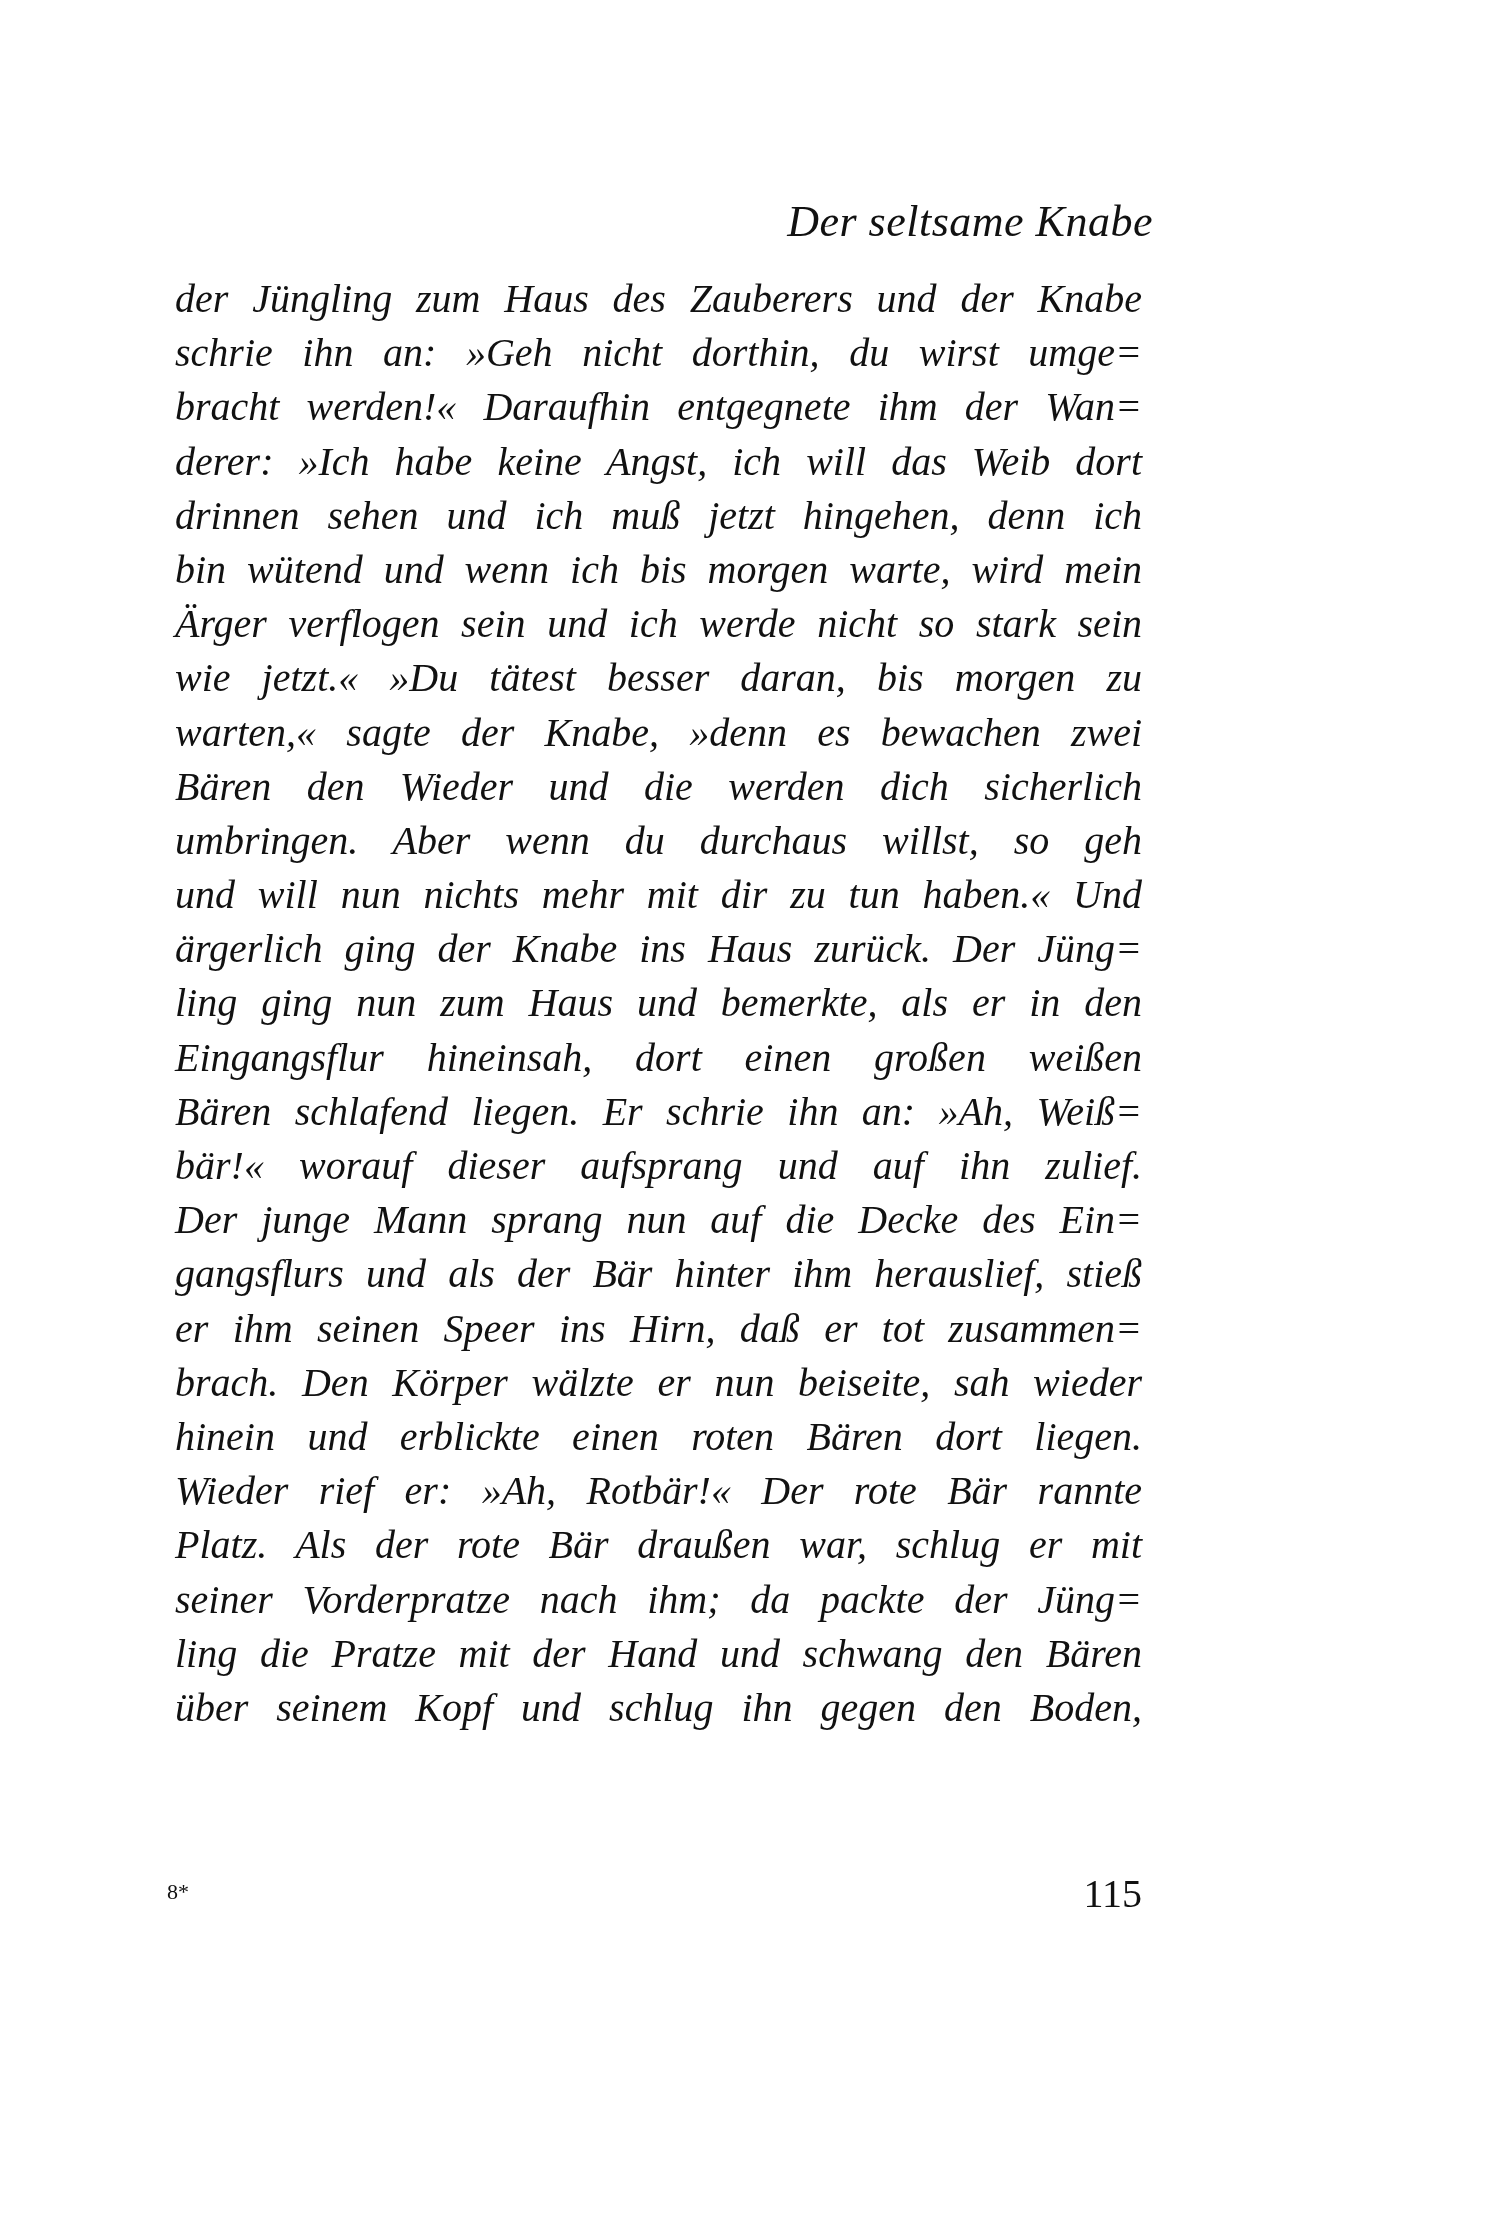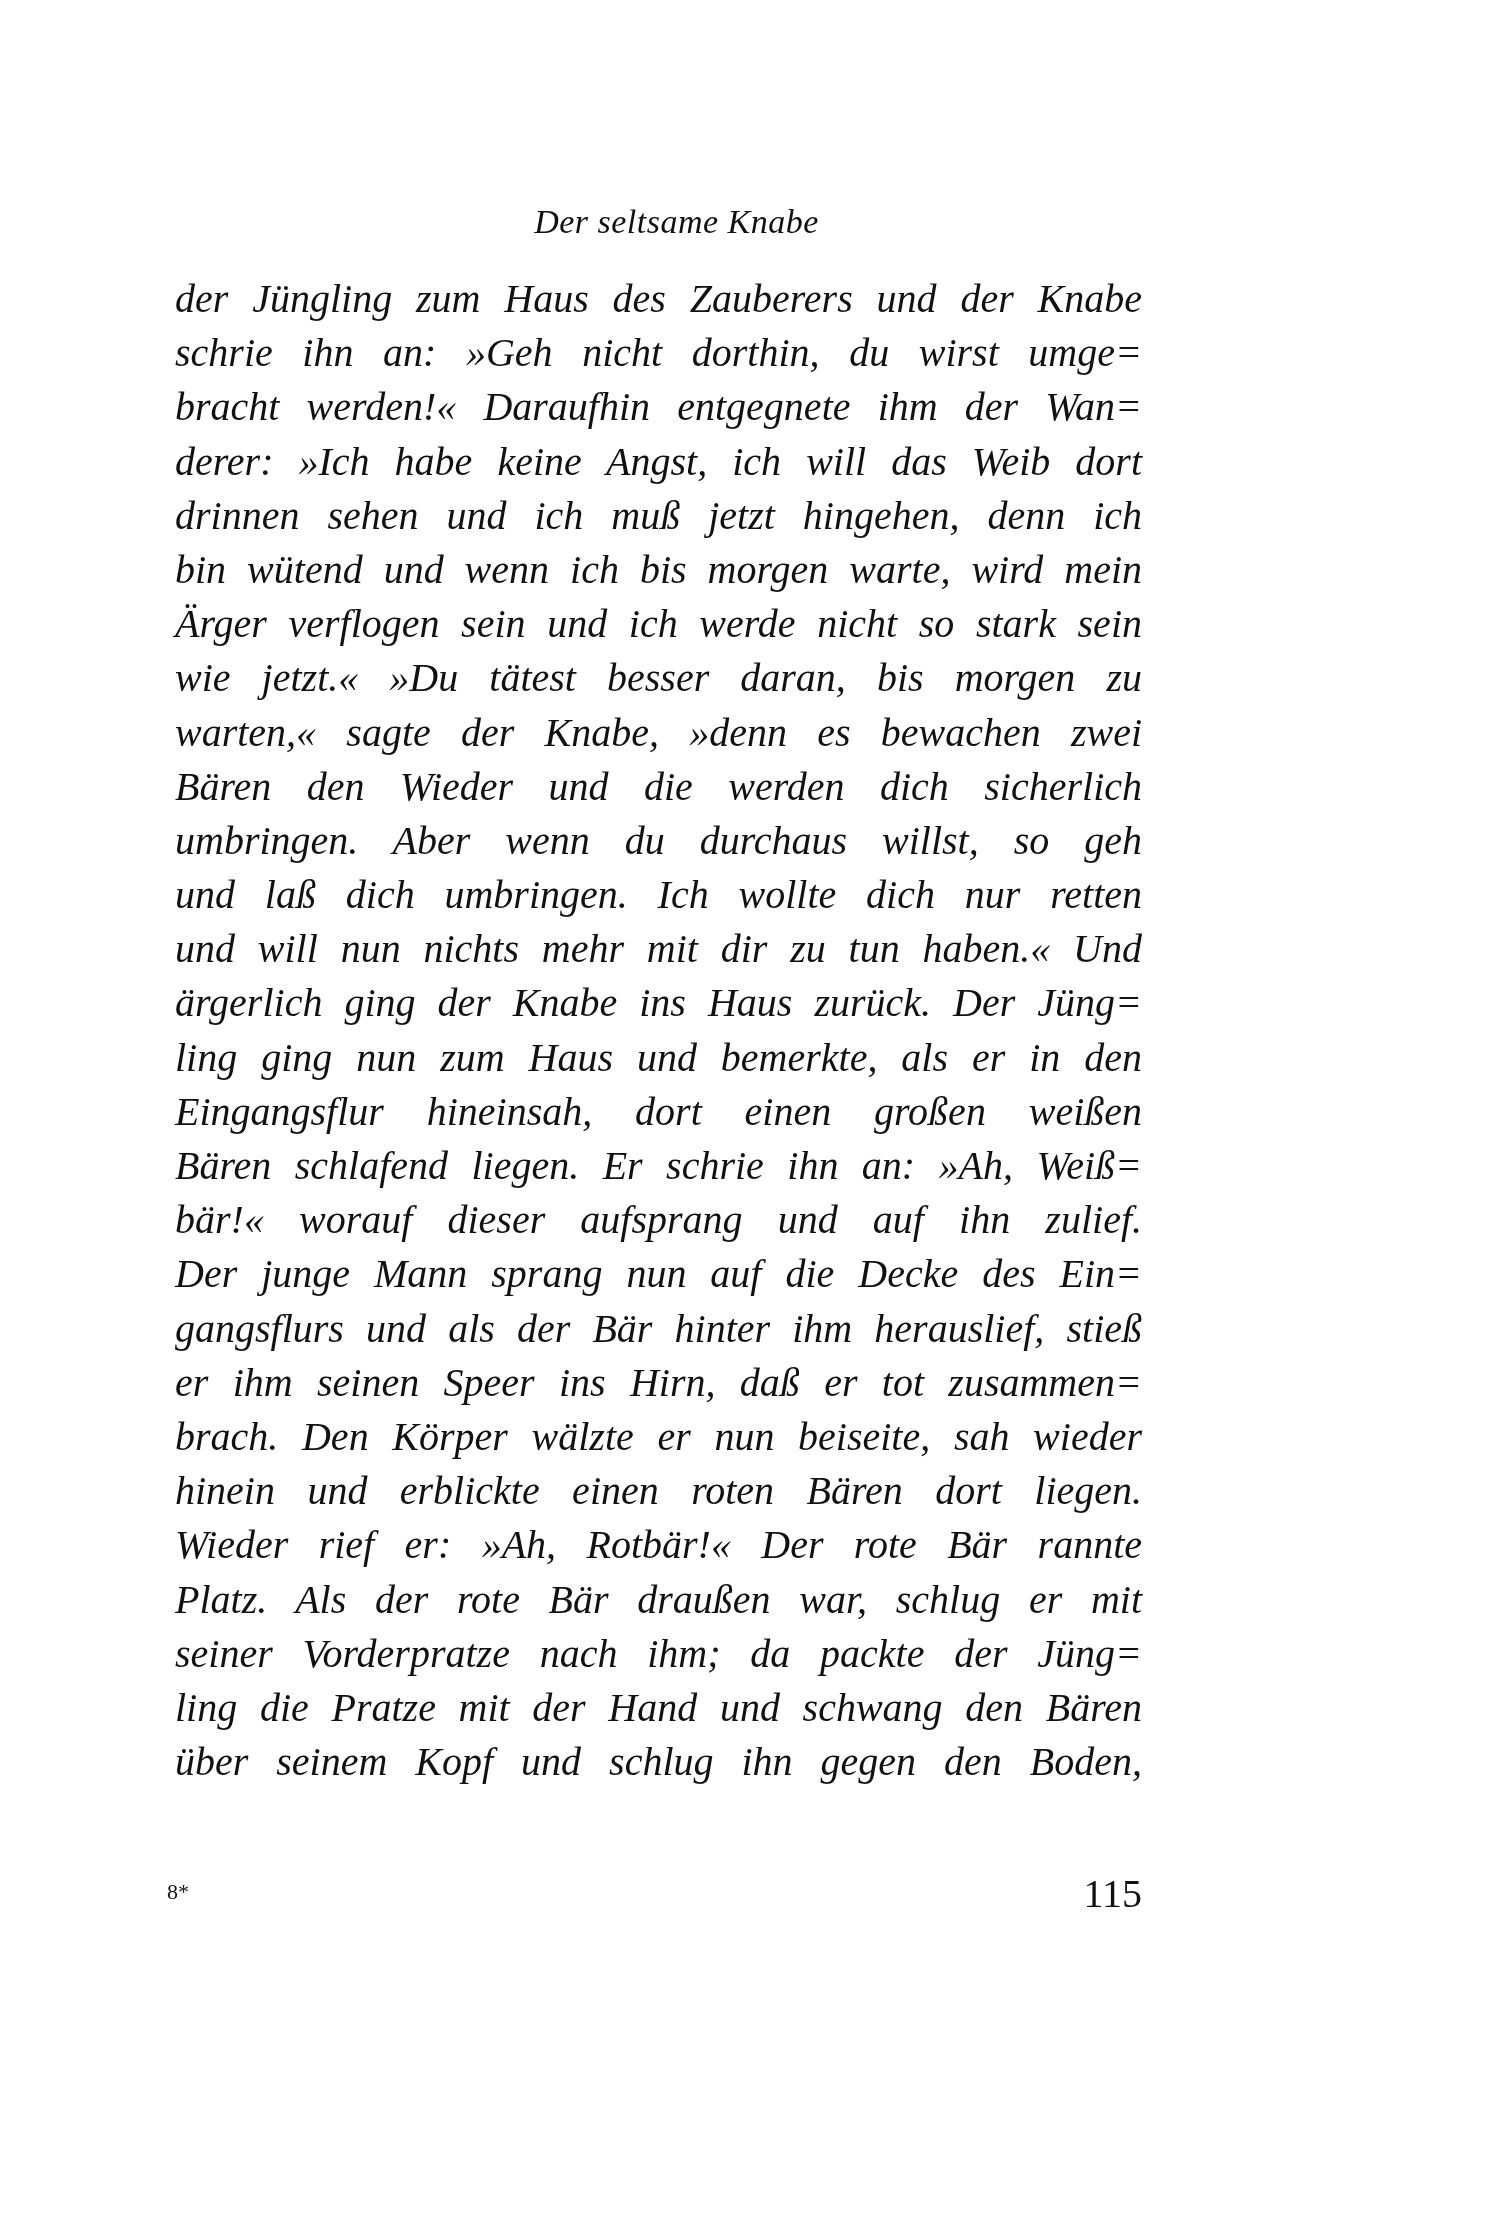--- a/index.html
+++ b/index.html
@@ -10,26 +10,26 @@
   body {
     width: 1501px;
     height: 2231px;
     position: relative;
     overflow: hidden;
     color: #111111;
     font-family: "Liberation Serif", "DejaVu Serif", serif;
   }
   .running-head {
     position: absolute;
-    left: 193px;
+    left: 186px;
     width: 967px;
     top: 200px;
-    text-align: center;
+    text-align: right;
     font-style: italic;
-    font-size: 34px;
+    font-size: 44px;
     line-height: 44px;
     letter-spacing: 0.5px;
   }
   .body-text {
     position: absolute;
     left: 175px;
     top: 272px;
     width: 967px;
   }
   .line {
@@ -99,23 +99,20 @@
   <div class="line">
       <span class="line-inner">warten,« sagte der Knabe, »denn es bewachen zwei</span>
     </div>
   <div class="line">
       <span class="line-inner">Bären den Wieder und die werden dich sicherlich</span>
     </div>
   <div class="line">
       <span class="line-inner">umbringen. Aber wenn du durchaus willst, so geh</span>
     </div>
   <div class="line">
-      <span class="line-inner">und laß dich umbringen. Ich wollte dich nur retten</span>
-    </div>
-  <div class="line">
       <span class="line-inner">und will nun nichts mehr mit dir zu tun haben.« Und</span>
     </div>
   <div class="line">
       <span class="line-inner">ärgerlich ging der Knabe ins Haus zurück. Der Jüng=</span>
     </div>
   <div class="line">
       <span class="line-inner">ling ging nun zum Haus und bemerkte, als er in den</span>
     </div>
   <div class="line">
       <span class="line-inner">Eingangsflur hineinsah, dort einen großen weißen</span>

